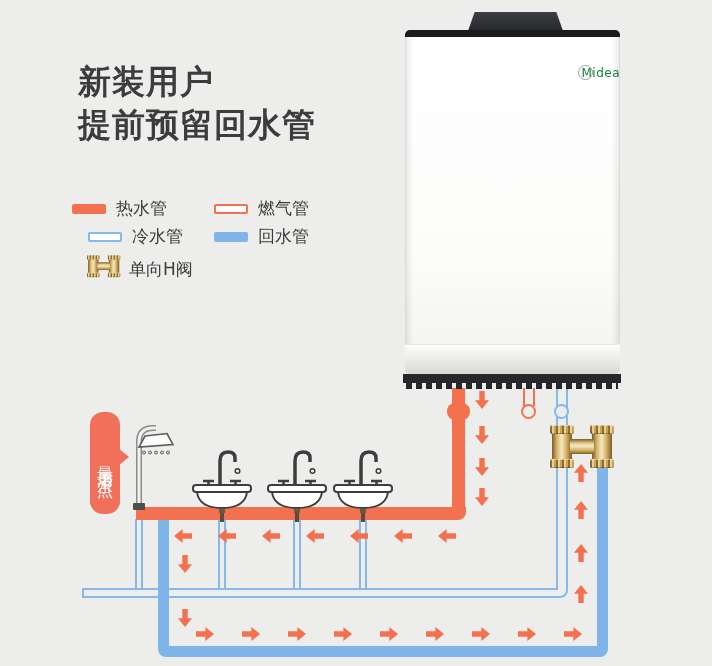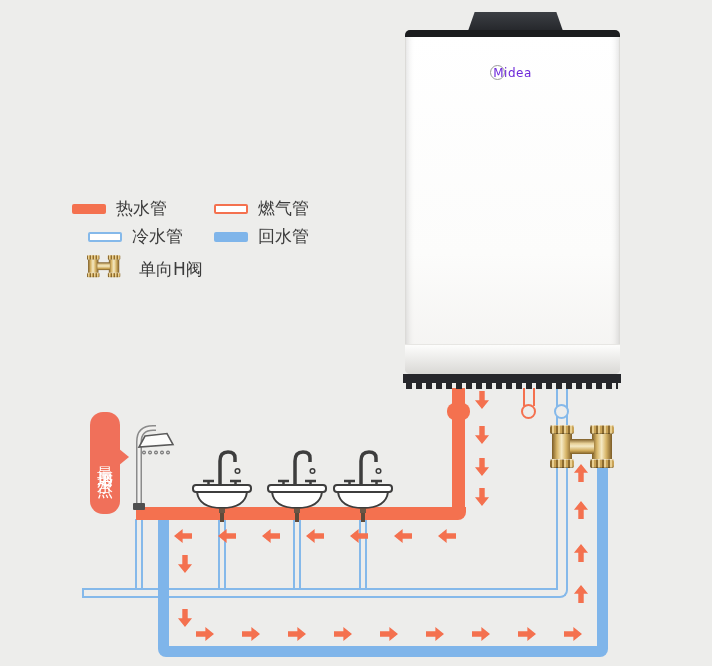--- a/index.html
+++ b/index.html
@@ -33,21 +33,21 @@
         background:linear-gradient(180deg,#7c5c26,#e6cf96 30%,#f4e9c4 48%,#cfa958 78%,#7c5c26)}
 
   
   .heater{position:absolute;left:405px;top:30px;width:215px;height:344px;z-index:4}
   .flue{position:absolute;left:63px;top:-18px;width:95px;height:19px;border-radius:5px 5px 0 0;
         background:linear-gradient(180deg,#3c3f44,#25272b);clip-path:polygon(7% 0,93% 0,100% 100%,0 100%)}
   .hbody{position:absolute;inset:0;background:linear-gradient(180deg,#ffffff 0%,#fcfcfb 65%,#f3f2f0 100%);
         border:1px solid #dcdbd8;border-radius:6px 6px 5px 5px;
         box-shadow:inset 7px 0 9px -7px rgba(0,0,0,.18), inset -7px 0 9px -7px rgba(0,0,0,.18)}
   .hband{position:absolute;left:0;top:0;width:100%;height:7px;background:#1b1c1e;border-radius:5px 5px 0 0}
-  .logo{position:absolute;left:0;top:36px;width:100%;text-align:center;font-size:12px;color:#6d28d9;letter-spacing:.5px}
+  .logo{position:absolute;left:0;top:36px;width:100%;text-align:right;font-size:12px;color:#15803d;letter-spacing:.5px}
   .logo b{position:relative;font-weight:500}
   .logo b::before{content:"";position:absolute;left:-3px;top:-1px;width:13px;height:13px;border:1px solid #9a9a9a;border-radius:50%}
   .ledge{position:absolute;left:0;top:314px;width:100%;height:30px;border-top:1px solid #e7e6e3;
         background:linear-gradient(180deg,#fdfdfc,#d9d8d5);border-radius:0 0 5px 5px}
   .panel{position:absolute;left:27px;top:248px;width:168px;height:66px;border-radius:8px;
         background:linear-gradient(97deg,#c46a74 0%,#a96d83 40%,#63759a 78%,#54698e 100%);
         box-shadow:0 1px 2px rgba(0,0,0,.25)}
   .led{position:absolute;left:16px;top:14px;color:#fff}
   .led .big{font-family:"DejaVu Sans Mono","Liberation Mono",monospace;font-weight:700;font-size:26px;line-height:26px}
   .led .unit{position:absolute;left:36px;top:1px;font-size:8px;opacity:.9}
@@ -96,20 +96,22 @@
         border-top:9px solid transparent;border-bottom:9px solid transparent;border-left:11px solid var(--label-bubble,#F0705A)}
 
   .fixture{position:absolute;z-index:5}
 </style>
 </head>
 <body>
 
 <div class="canvas">
 
   <div class="title">
+    <div>新装用户</div>
+    <div>提前预留回水管</div>
   </div>
 
   <div>
     <div class="lg-item" style="left:72px;top:197px">
       <span class="sw sw-hot"></span>
       <span class="lg-label">热水管</span>
     </div>
     <div class="lg-item" style="left:214px;top:197px">
       <span class="sw sw-gas"></span>
       <span class="lg-label">燃气管</span>
@@ -126,21 +128,21 @@
     <div class="hvalve" style="left:87px;top:255px;transform:scale(.52);transform-origin:0 0">
       <div class="vcap" style="left:0;top:0"></div>
       <div class="vcap" style="left:0;top:34px"></div>
       <div class="vbody" style="left:2px;top:9px"></div>
       <div class="vcap" style="left:40px;top:0"></div>
       <div class="vcap" style="left:40px;top:34px"></div>
       <div class="vbody" style="left:42px;top:9px"></div>
       <div class="vbar"></div>
     </div>
     <div class="lg-item" style="left:125px;top:258px">
-      <span class="lg-label" style="margin-left:14px">单向H阀</span>
+      <span class="lg-label" style="margin-left:4px">单向H阀</span>
     </div>
   </div>
 
   <div class="heater">
     <div class="flue"></div>
     <div class="hbody"></div>
     <div class="hband"></div>
     <div class="logo"><b>Midea</b></div>
     <div class="ledge"></div>
   </div>

